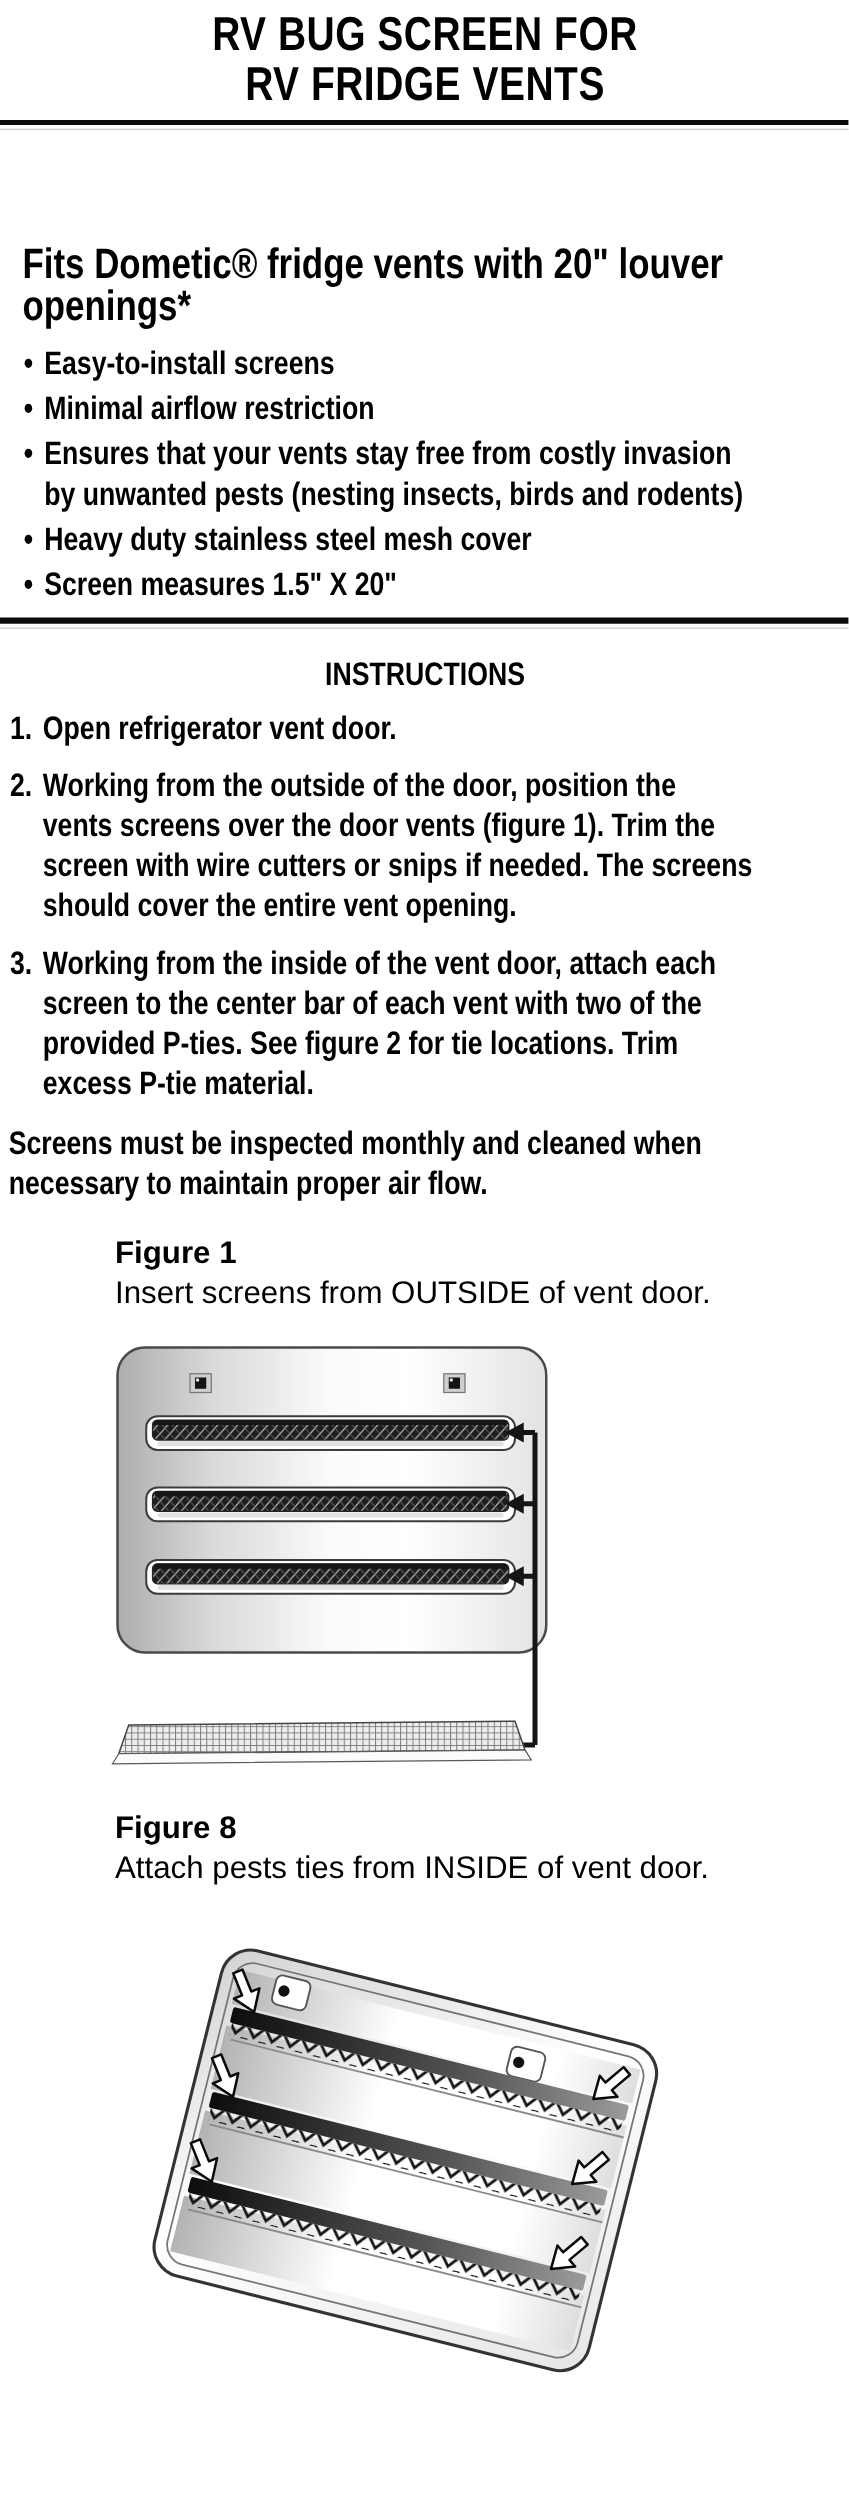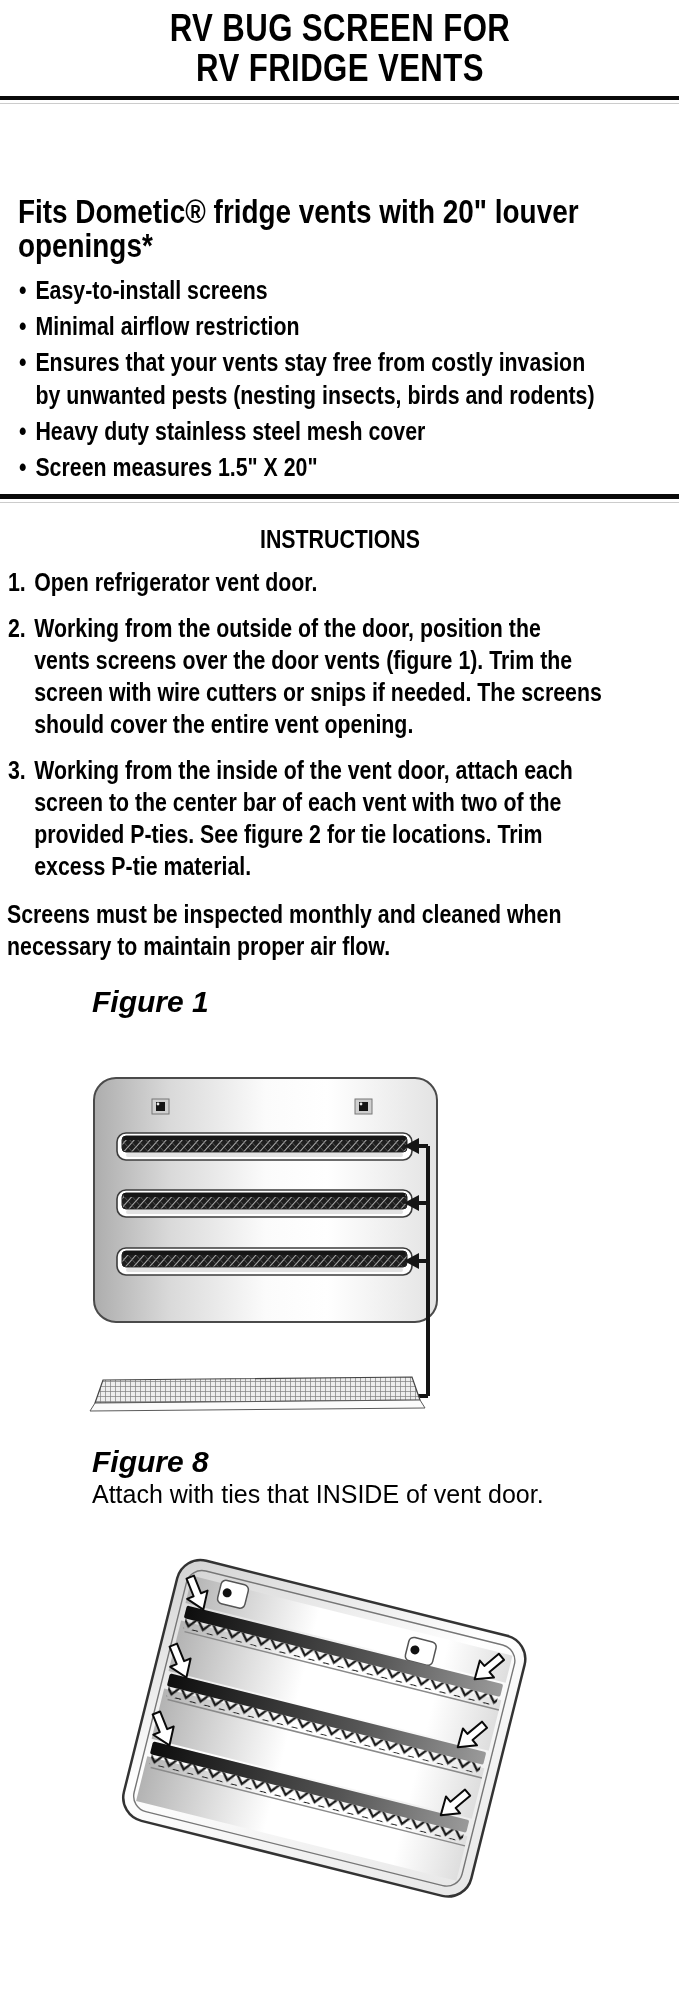--- a/index.html
+++ b/index.html
@@ -34,21 +34,21 @@
     font-size:26px; line-height:30px; font-weight:bold;
   }
   .steps { left:8px; top:566px; width:815px; }
   .step  { display:flex; margin:0 0 14px 0; }
   .step-num  { flex:0 0 32px; font-size:26px; line-height:32px; font-weight:bold; }
   .step-text { font-size:26px; line-height:32px; font-weight:bold; }
 
   .note { left:7px; top:898px; width:815px; font-size:26px; line-height:32px; font-weight:bold; }
 
   .fig-head { left:92px; width:560px; }
-  .fig-label   { font-size:30px; line-height:32px; font-weight:bold;font-style:italic; }
+  .fig-label   { font-size:25px; line-height:32px; font-weight:bold; }
   .fig-caption { font-size:25px; line-height:33px; font-weight:normal; }
 
   .fig-svg { left:0; width:679px; }
 </style>
 </head>
 <body>
 
 <div class="page">
 
   <div class="abs title cond-c ml">RV BUG SCREEN FOR
@@ -107,20 +107,21 @@
 provided P-ties. See figure 2 for tie locations. Trim
 excess P-tie material.</div>
     </div>
   </div>
 
   <div class="abs note cond-l ml">Screens must be inspected monthly and cleaned when
 necessary to maintain proper air flow.</div>
 
   <div class="abs fig-head" style="top:986px;">
     <div class="fig-label">Figure 1</div>
+    <div class="fig-caption">Insert screens from OUTSIDE of vent door.</div>
   </div>
 
   <svg class="abs fig-svg" style="top:1066px;" width="679" height="352" viewBox="0 0 679 352">
     <defs>
       <linearGradient id="panelGrad" x1="0" y1="0" x2="1" y2="0">
         <stop offset="0" stop-color="#adadad"></stop>
         <stop offset="0.22" stop-color="#d9d9d9"></stop>
         <stop offset="0.5" stop-color="#fbfbfb"></stop>
         <stop offset="0.68" stop-color="#ffffff"></stop>
         <stop offset="1" stop-color="#e3e3e3"></stop>
@@ -182,21 +183,21 @@
     </g>
 
     <g>
       <polygon points="103,314 412,311 420,334 95,337" fill="url(#grid)" stroke="#444" stroke-width="1.2"></polygon>
       <polygon points="95,337 420,334 425,342 90,345" fill="#fbfbfb" stroke="#5a5a5a" stroke-width="1"></polygon>
     </g>
   </svg>
 
   <div class="abs fig-head" style="top:1446px;">
     <div class="fig-label">Figure 8</div>
-    <div class="fig-caption">Attach with ties that INSIDE of vent door.</div>
+    <div class="fig-caption">Attach pests ties from INSIDE of vent door.</div>
   </div>
 
   <svg class="abs fig-svg" style="top:1530px;" width="679" height="470" viewBox="0 0 679 470">
     <defs>
       <linearGradient id="p2grad" x1="0" y1="0" x2="1" y2="1">
         <stop offset="0" stop-color="#d2d2d2"></stop>
         <stop offset="0.45" stop-color="#ffffff"></stop>
         <stop offset="1" stop-color="#e6e6e6"></stop>
       </linearGradient>
       <linearGradient id="bandgrad" x1="0" y1="0" x2="1" y2="0">

